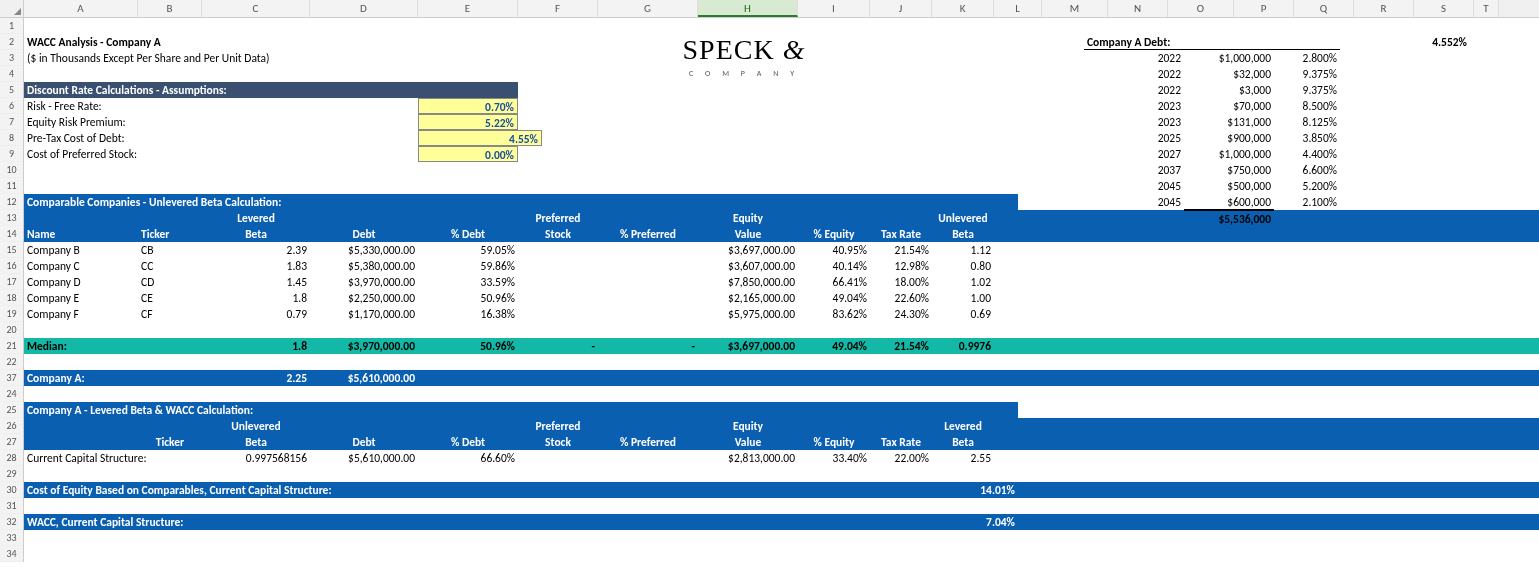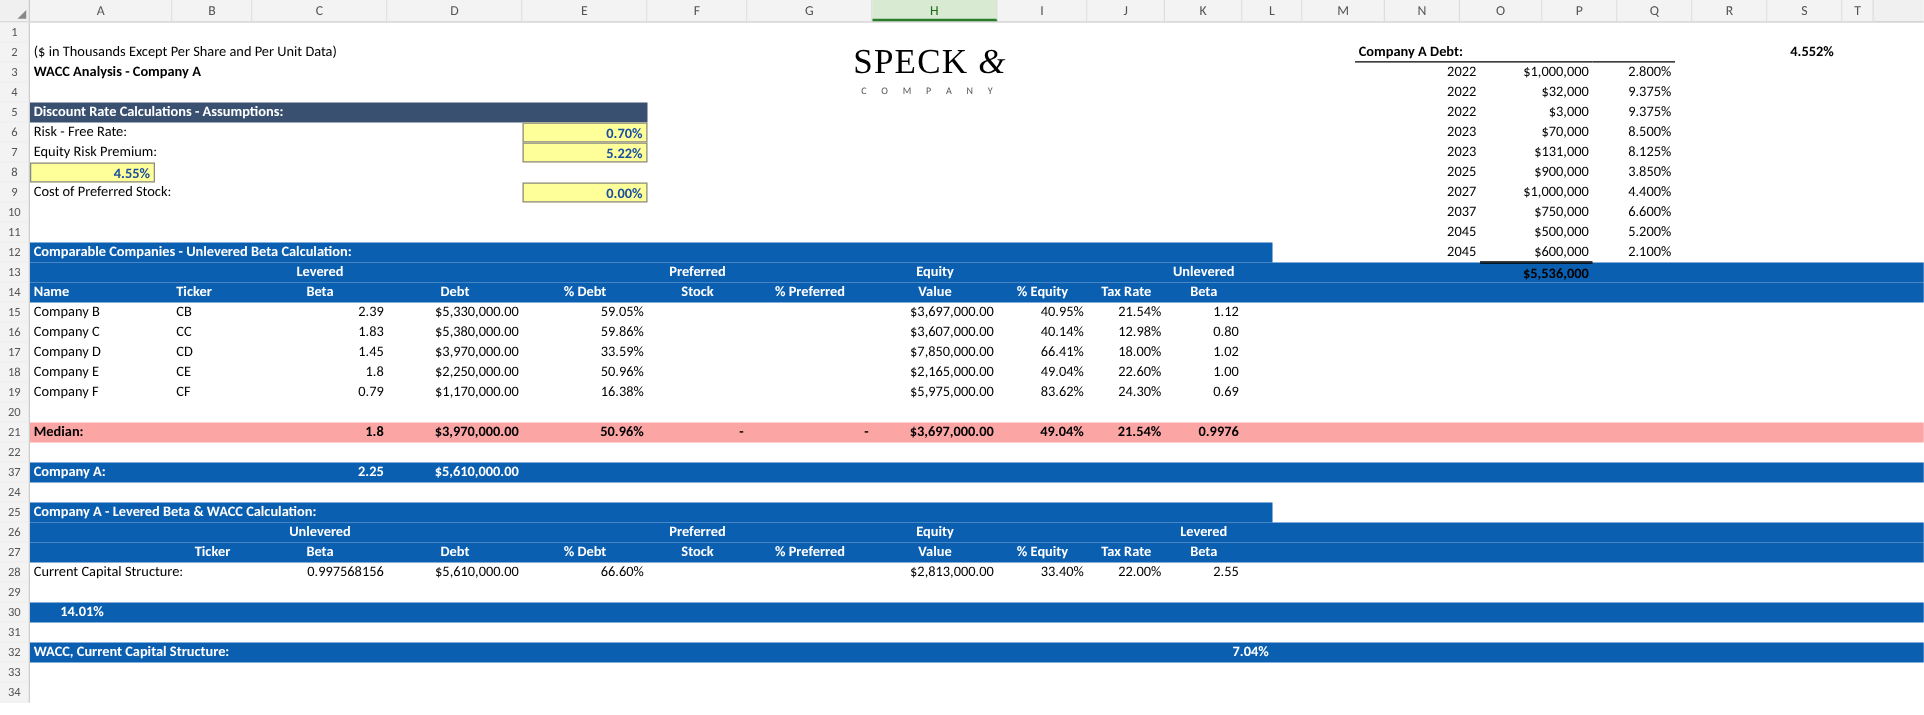--- a/index.html
+++ b/index.html
@@ -94,21 +94,21 @@
     text-align: right;
     border: 1px solid #888;
     font-weight: bold;
   }
   .blue-row {
     background: #0b5fb0;
     color: #fff;
     font-weight: bold;
   }
   .grey-row {
-    background: #fca5a5;
+    background: #14b8a6;
     font-weight: bold;
   }
   .r { text-align: right; }
   .c { text-align: center; }
   .logo {
     position: absolute;
     left: 640px;
     top: 16px;
     text-align: center;
     width: 160px;
@@ -207,44 +207,45 @@
         <div class="logo-main">
           <span>SPECK</span>
           <span class="logo-amp">&amp;</span>
         </div>
         <div class="logo-sub">C O M P A N Y</div>
       </div>
 
       <div class="row"></div>
 
       <div class="row">
+        <div class="cell wA bold" style="width:400px">WACC Analysis - Company A</div>
+      </div>
+
+      <div class="row">
         <div class="cell wA" style="width:400px">($ in Thousands Except Per Share and Per Unit Data)</div>
-      </div>
-
-      <div class="row">
-        <div class="cell wA bold" style="width:400px">WACC Analysis - Company A</div>
       </div>
 
       <div class="row"></div>
 
       <div class="row">
         <div class="cell blue-head" style="width:494px">Discount Rate Calculations - Assumptions:</div>
       </div>
 
       <div id="assump-rows">
           <div class="row">
             <div class="cell" style="width:394px">Risk - Free Rate:</div>
             <div class="cell yellow" style="width:100px">0.70%</div>
           </div>
           <div class="row">
             <div class="cell" style="width:394px">Equity Risk Premium:</div>
             <div class="cell yellow" style="width:100px">5.22%</div>
           </div>
           <div class="row">
-            <div class="cell yellow" style="width:100px">4.55%</div>
+            <div class="cell" style="width:394px">Pre-Tax Cost of Debt:</div>
+            <div class="cell yellow" style="width:124px">4.55%</div>
           </div>
           <div class="row">
             <div class="cell" style="width:394px">Cost of Preferred Stock:</div>
             <div class="cell yellow" style="width:100px">0.00%</div>
           </div>
         </div>
 
       <div class="row"></div>
         <div class="row"></div>
 
@@ -423,20 +424,21 @@
         <div class="cell wG r"></div>
         <div class="cell wH r">$2,813,000.00</div>
         <div class="cell wI r">33.40%</div>
         <div class="cell wJ r">22.00%</div>
         <div class="cell wK r">2.55</div>
       </div>
 
       <div class="row"></div>
 
       <div class="row blue-row">
+        <div class="cell" style="width:932px">Cost of Equity Based on Comparables, Current Capital Structure:</div>
         <div class="cell wK r">14.01%</div>
       </div>
 
       <div class="row"></div>
 
       <div class="row blue-row">
         <div class="cell" style="width:932px">WACC, Current Capital Structure:</div>
         <div class="cell wK r">7.04%</div>
       </div>
 

